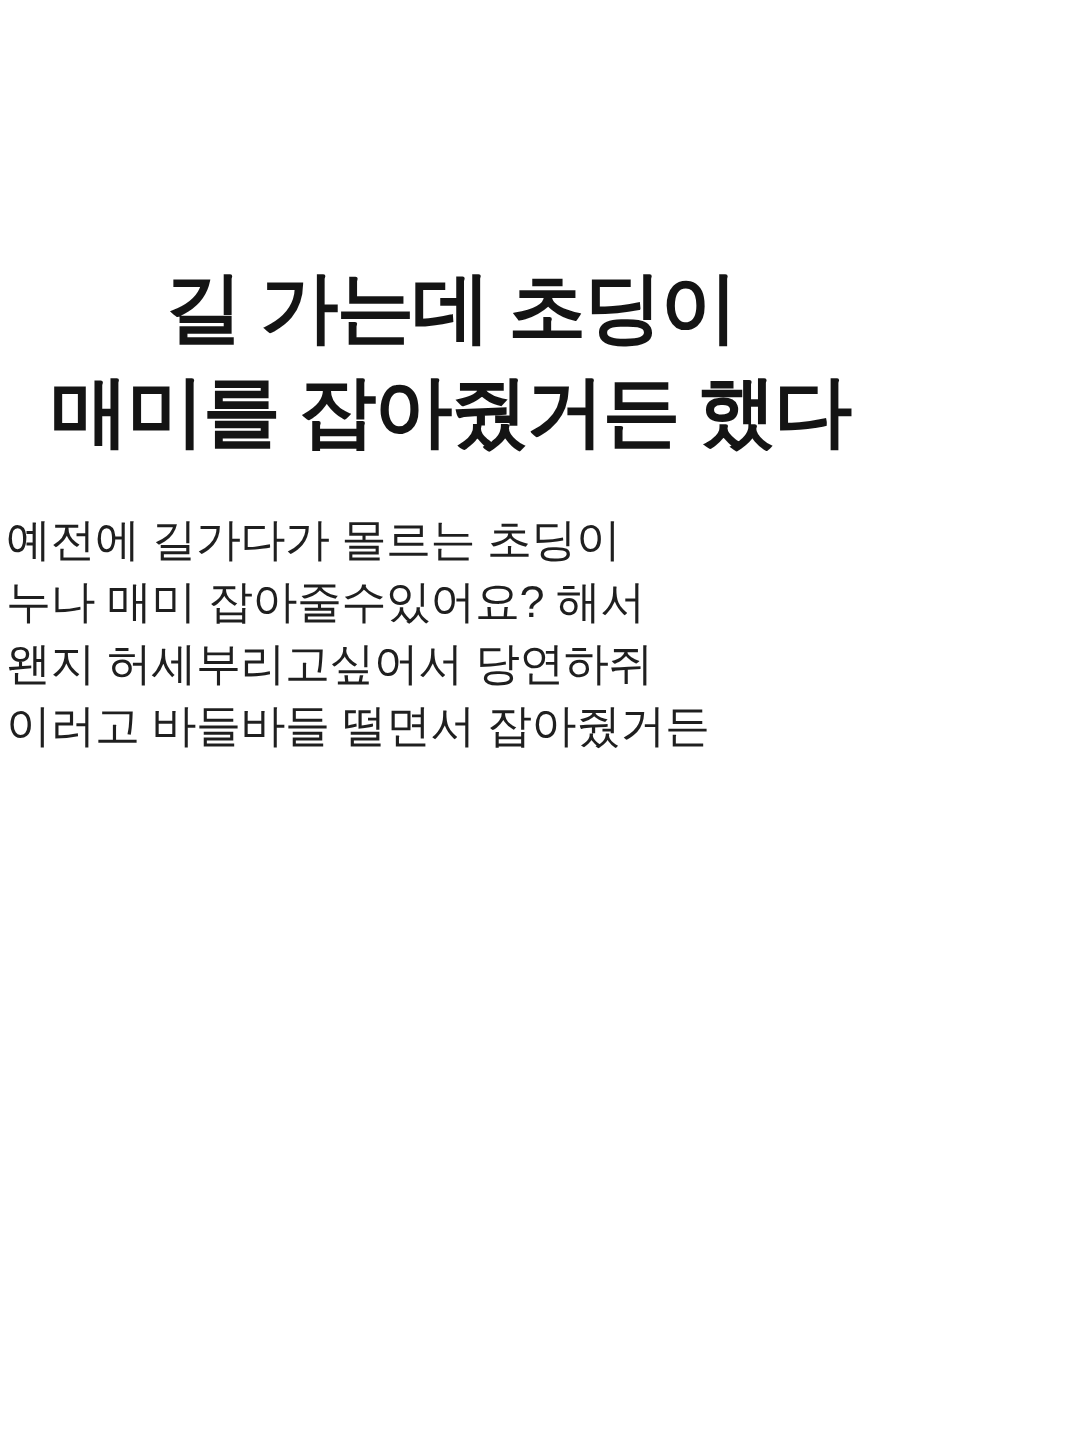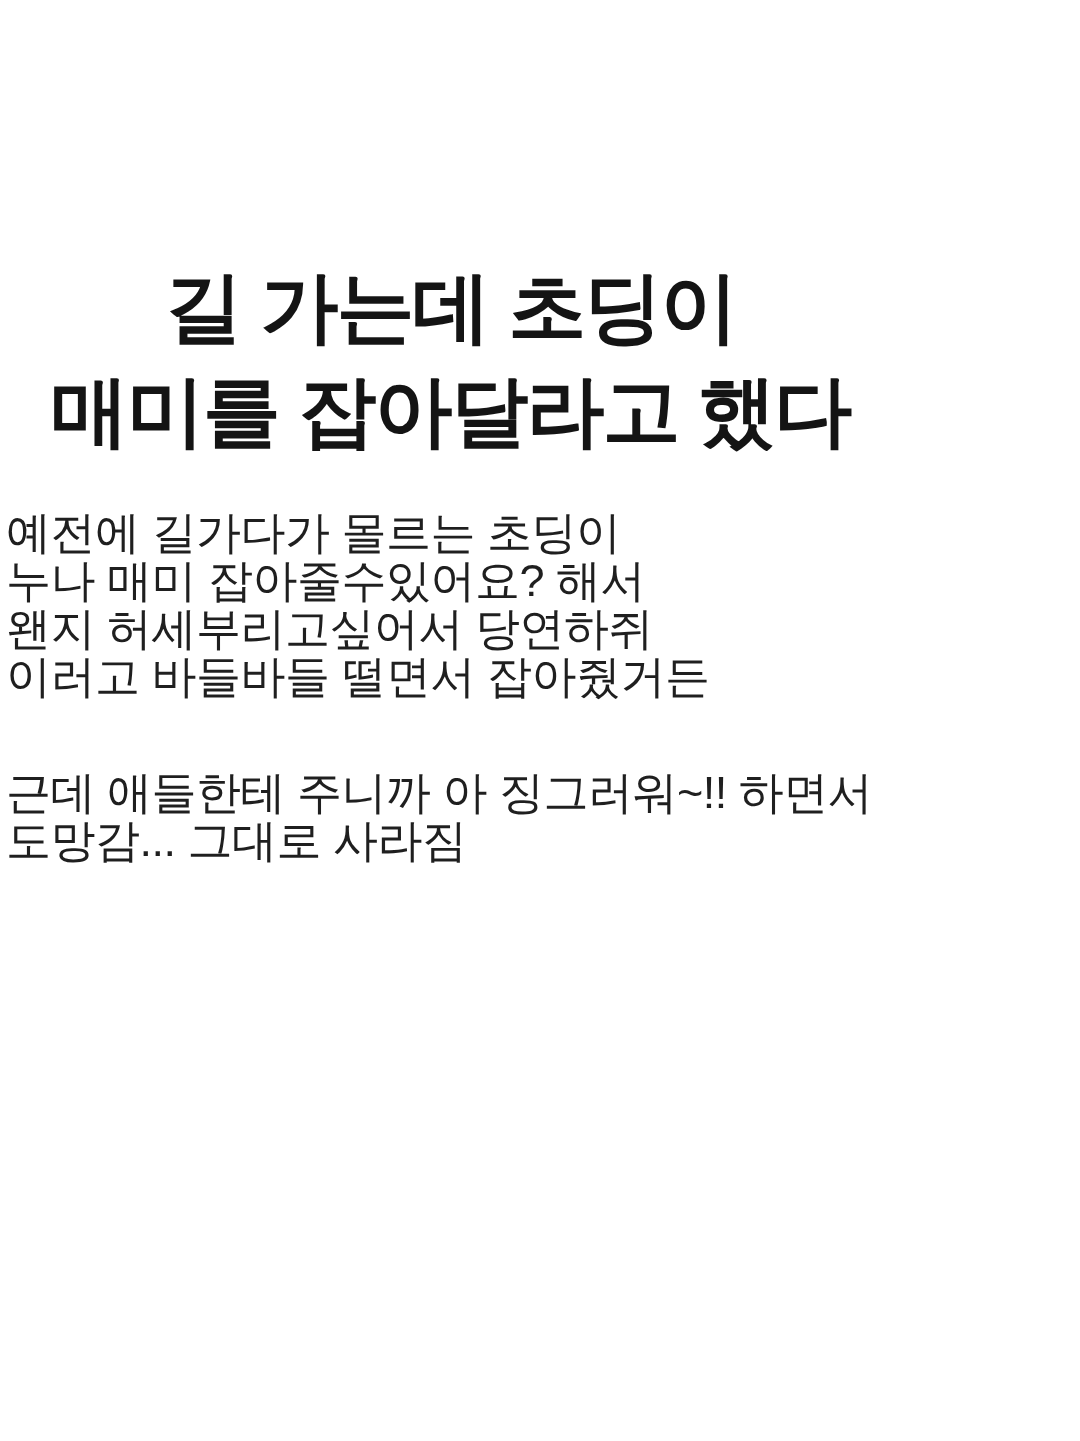--- a/index.html
+++ b/index.html
@@ -37,45 +37,44 @@
   .title-line {
     display: block;
   }
 
   
   .body-text {
     margin-top: 46px;
     padding-left: 6px;
     padding-right: 10px;
     font-size: 45px;
-    line-height: 48px;
+    line-height: 62px;
     font-weight: 400;
     letter-spacing: -0.5px;
     color: #1f1f1f;
   }
   .body-text p {
     margin: 0 0 68px 0;
     white-space: pre-line; 
     word-break: break-all; 
   }
   .body-text p:last-child {
     margin-bottom: 0;
   }
 </style>
 </head>
 <body>
 
 <div class="page">
 
   <h1 class="title">
     <span class="title-line">길 가는데 초딩이</span>
-    <span class="title-line">매미를 잡아달라고 했다</span>
+    <span class="title-line">매미를 잡아줬거든 했다</span>
   </h1>
 
   <div class="body-text">
       <p>예전에 길가다가 몰르는 초딩이
 누나 매미 잡아줄수있어요? 해서
 왠지 허세부리고싶어서 당연하쥐
 이러고 바들바들 떨면서 잡아줬거든</p>
-      <p>근데 애들한테 주니까 아 징그러워~!! 하면서 도망감... 그대로 사라짐</p>
     </div>
 
 </div>
 
 </body></html>

